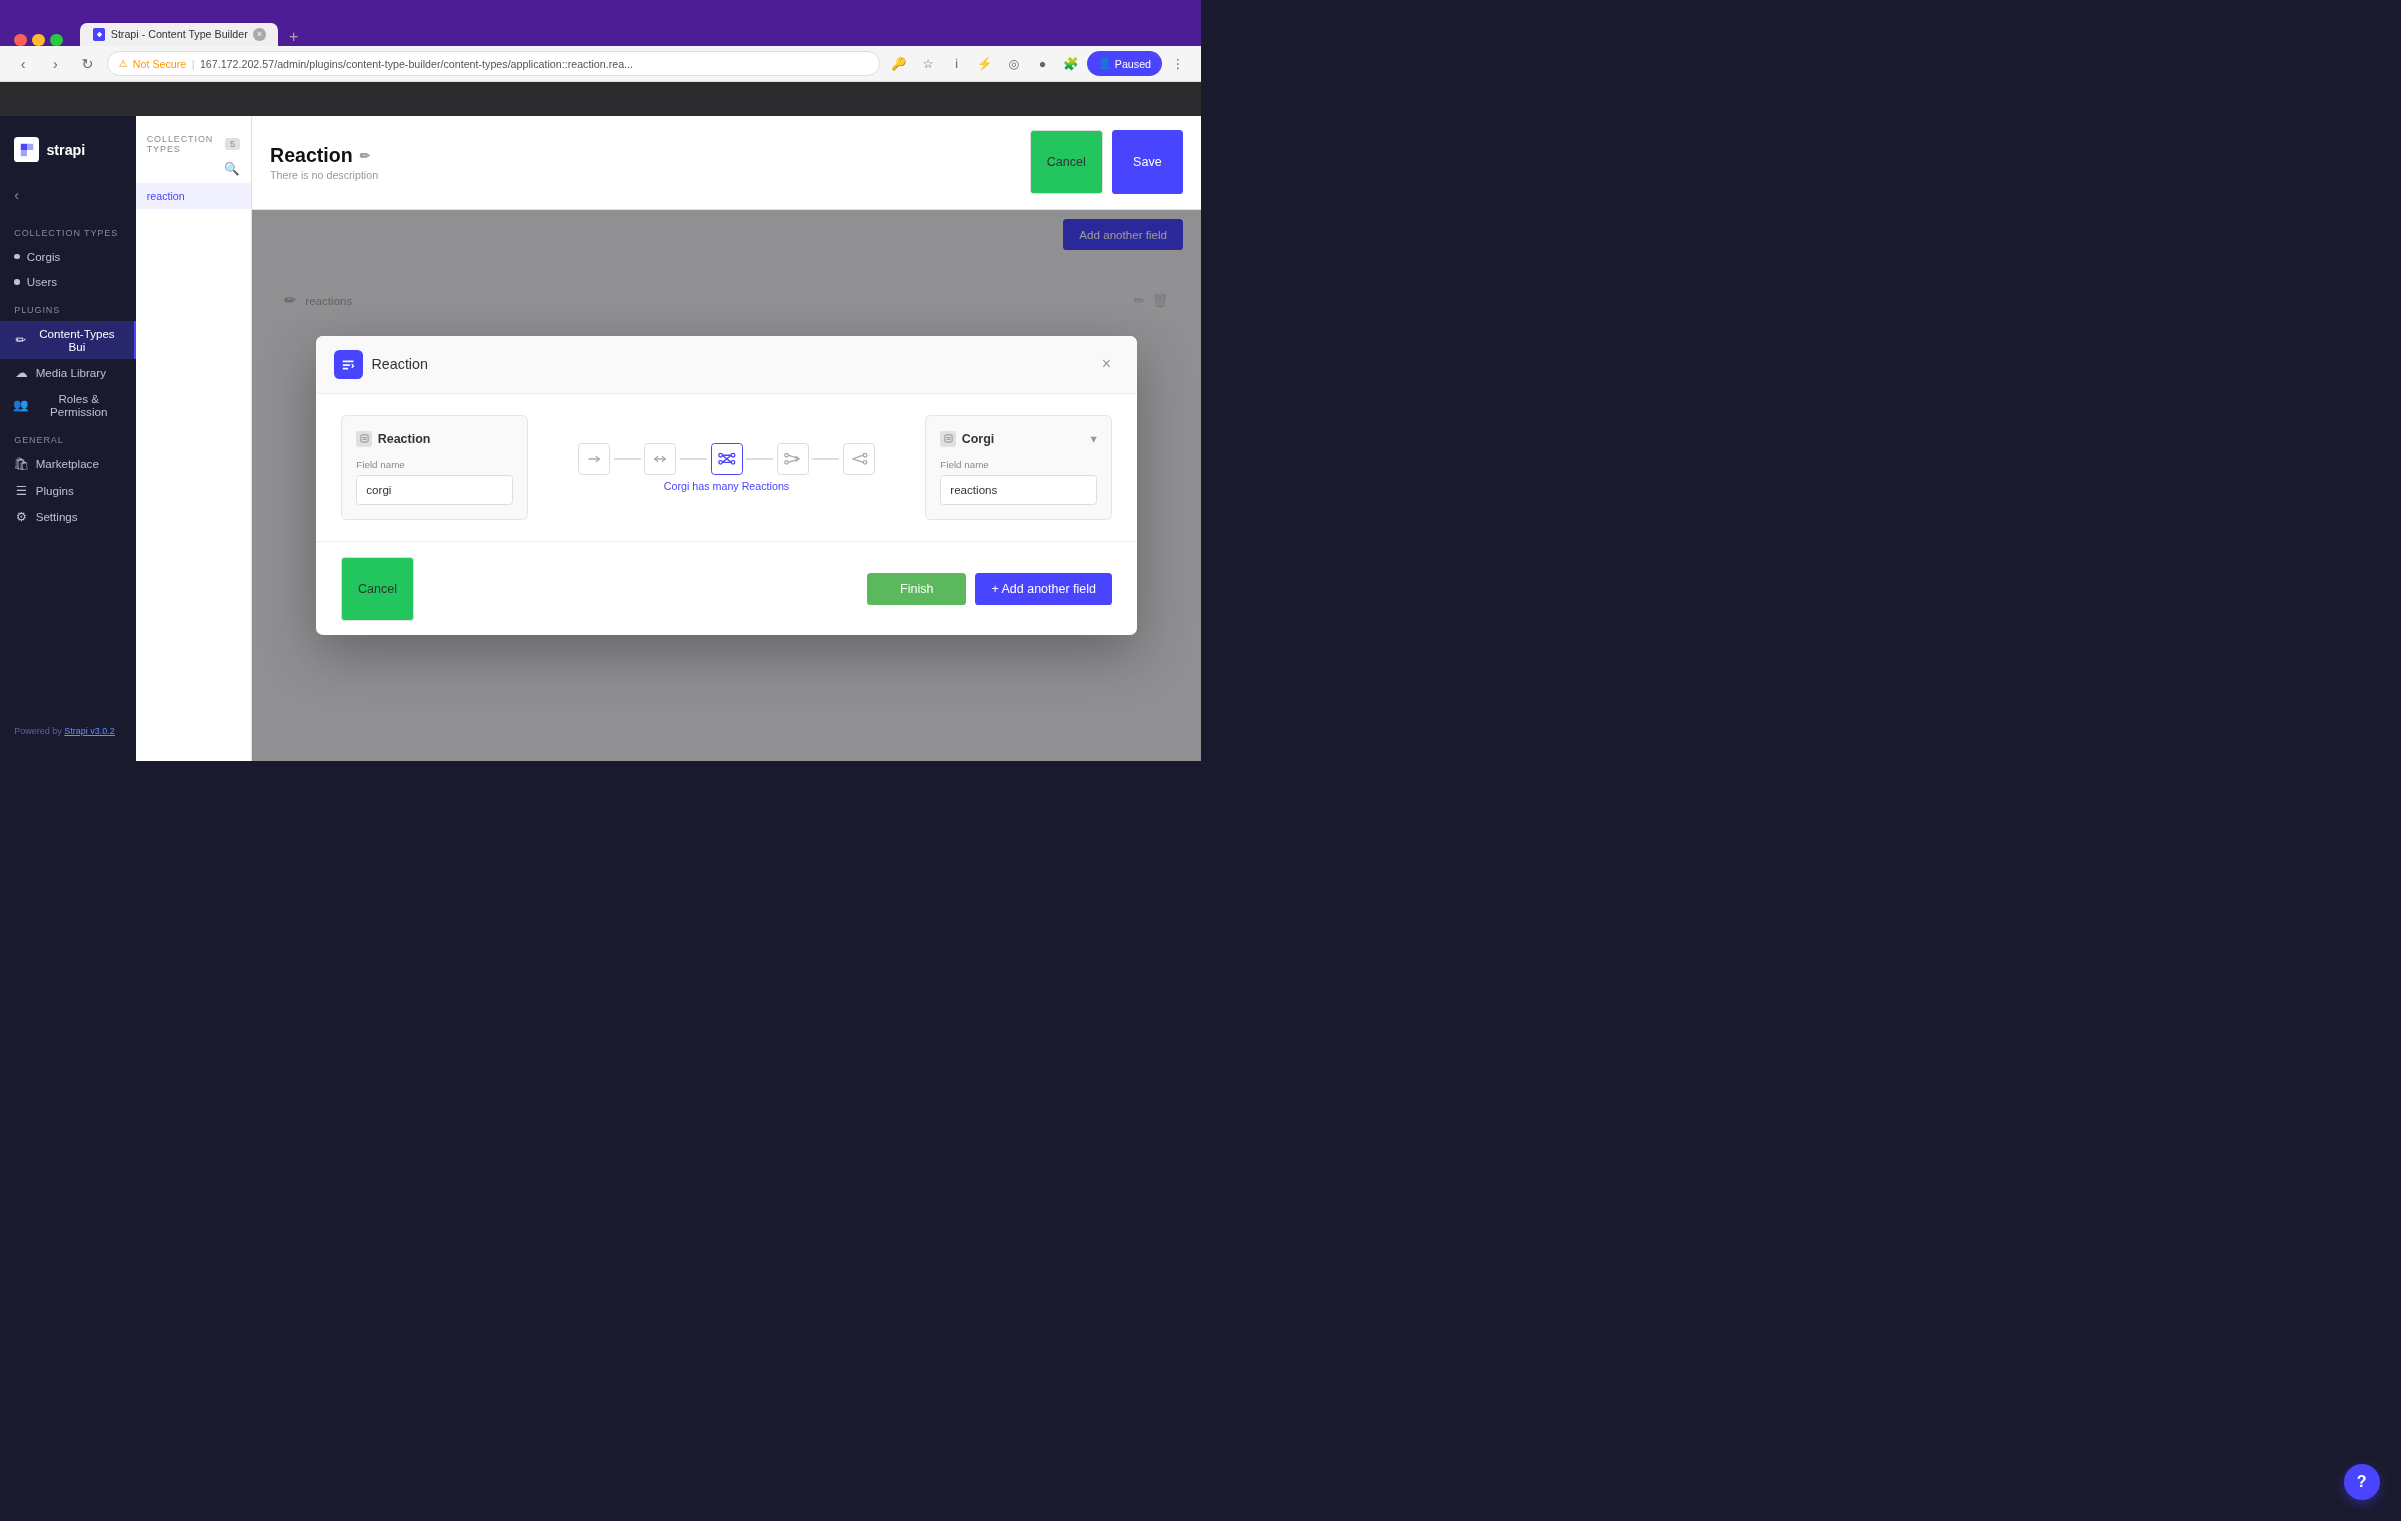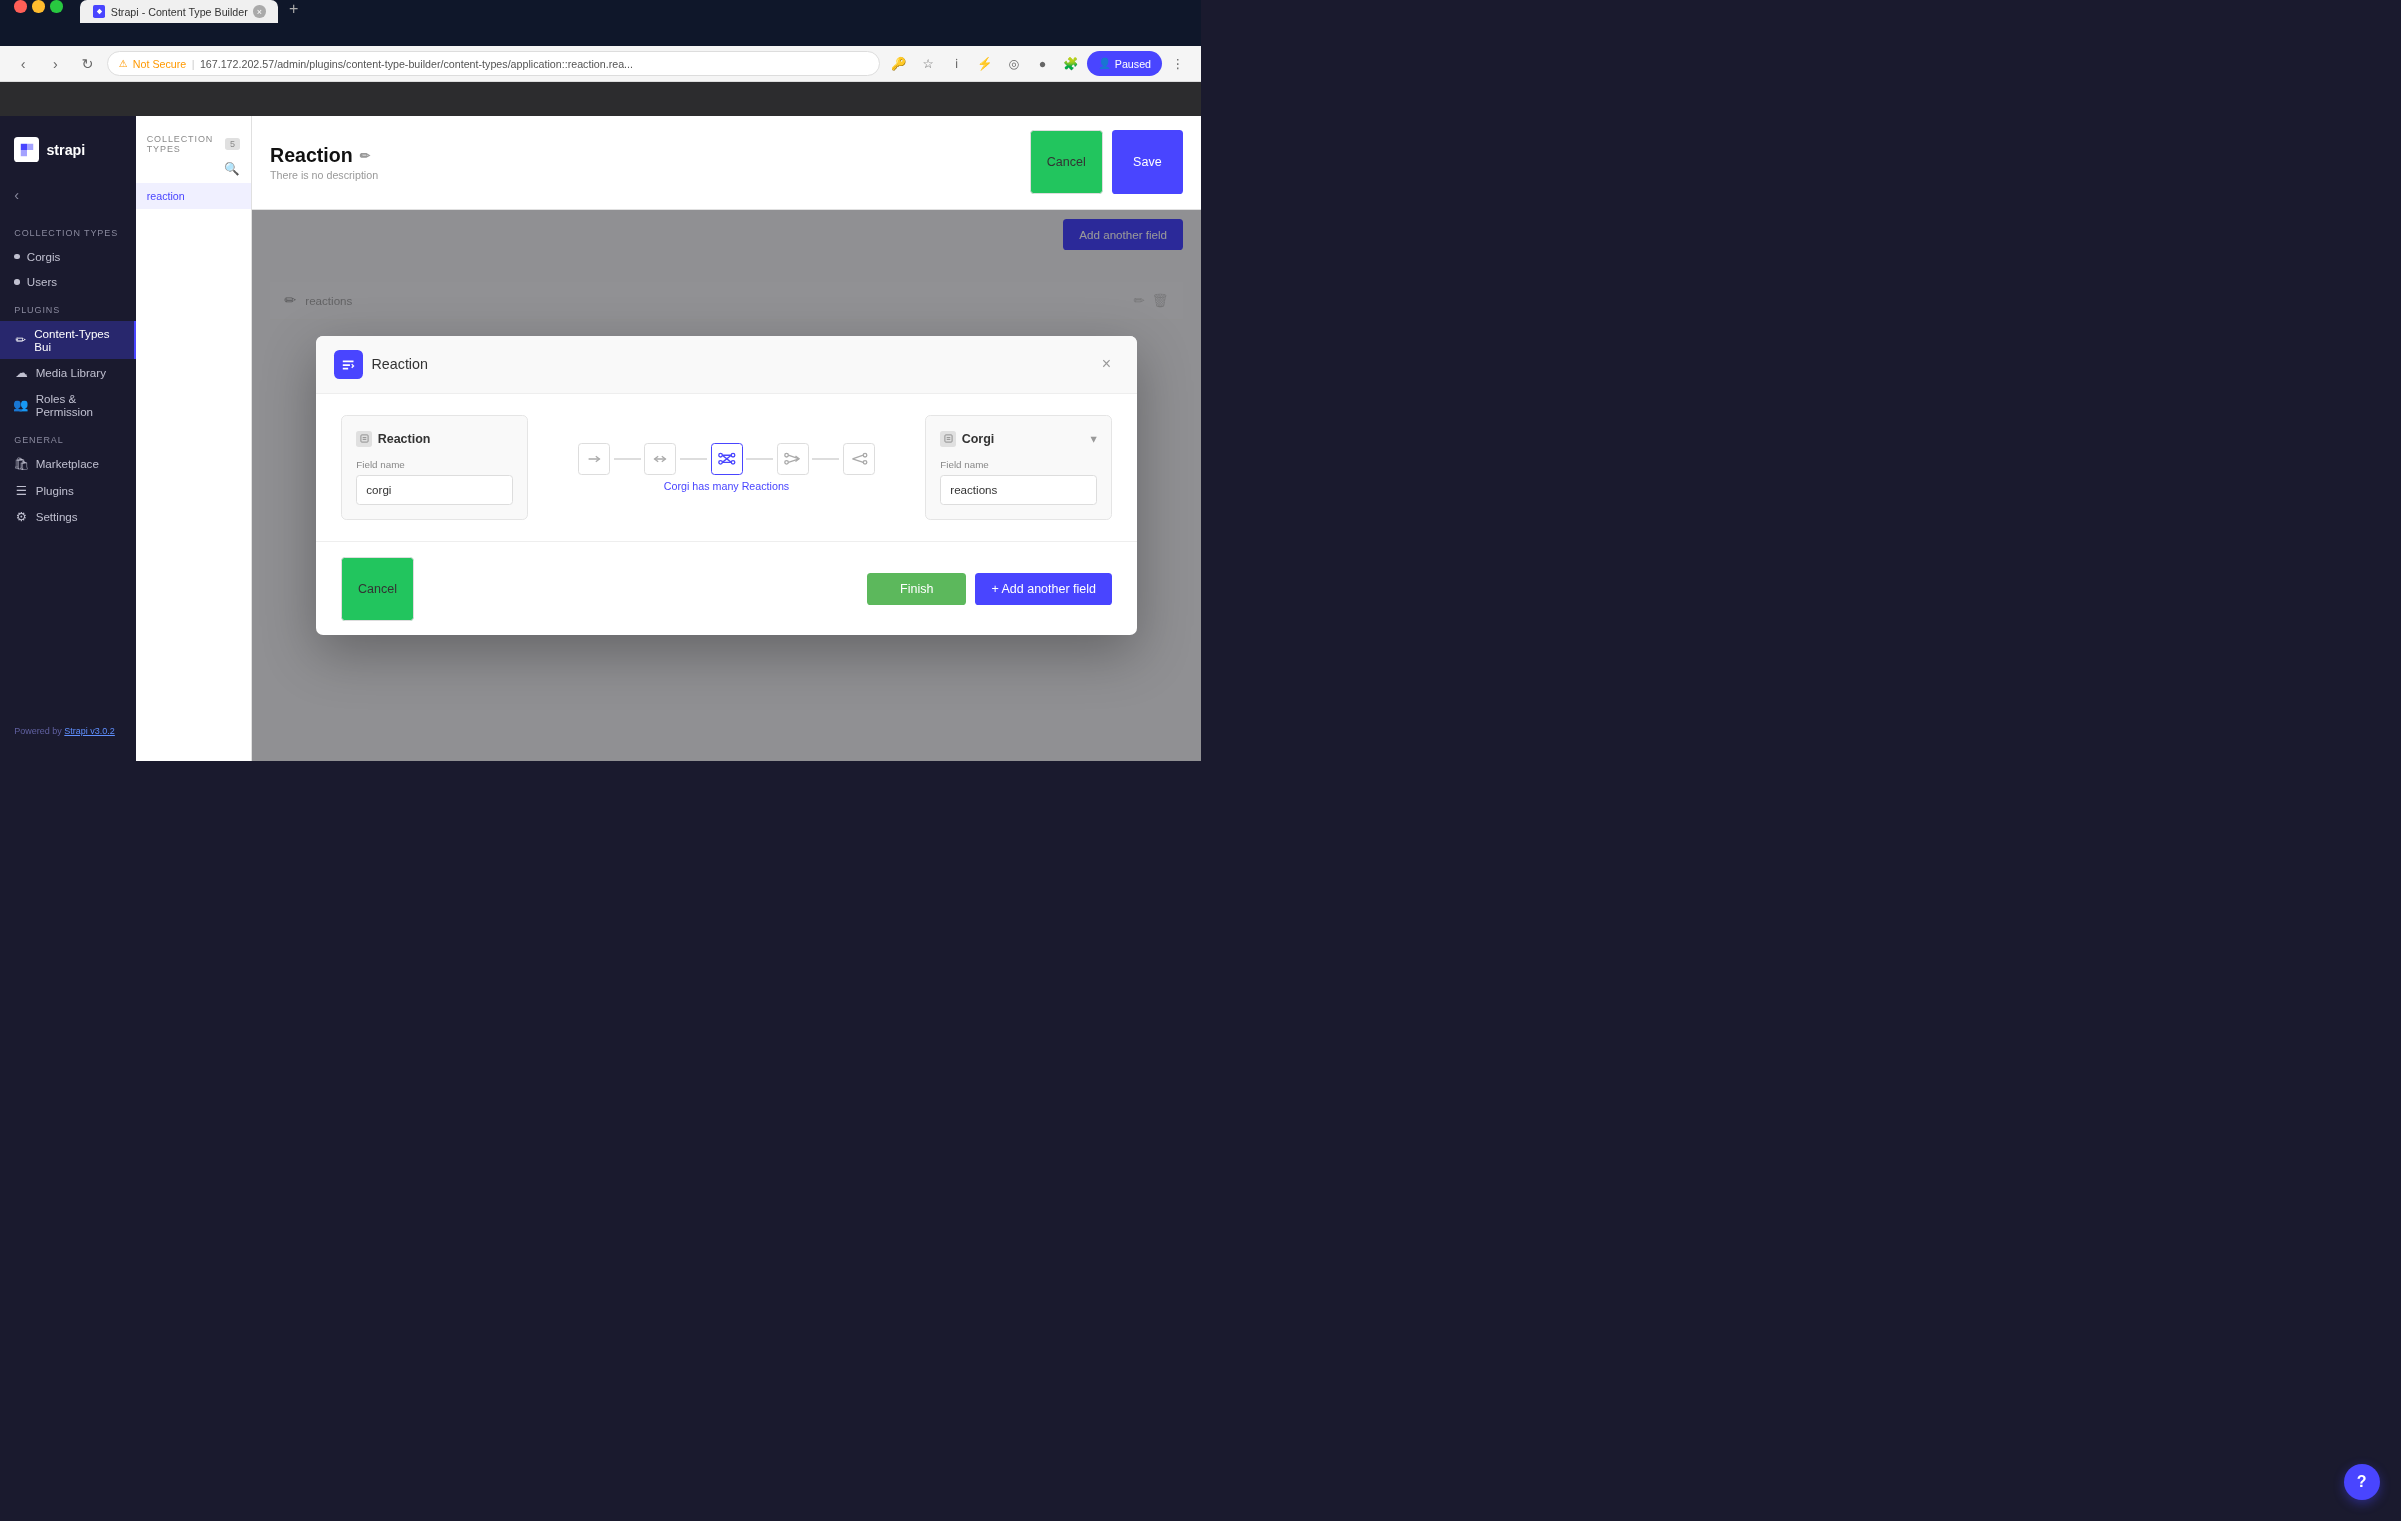--- a/index.html
+++ b/index.html
@@ -1,20 +1,20 @@
 <!DOCTYPE html>
 <html style="font-size:14.3px"><head>
   <meta charset="utf-8">
   <style>
     * { box-sizing: border-box; margin: 0; padding: 0; }
     body { font-family: -apple-system, BlinkMacSystemFont, 'Segoe UI', sans-serif; background: #1a1a2e; width: 1201px; height: 761px; overflow: hidden; position: relative; }
 
     
     .browser-chrome { background: #2c2c2e; width: 100%; height: 116px; }
-    .browser-titlebar { background: #0f172a; height: 46px; display: flex; align-items: flex-start; padding: 0 14.3px; gap: 7.1px; }
+    .browser-titlebar { background: #4c1d95; height: 46px; display: flex; align-items: flex-end; padding: 0 14.3px; gap: 7.1px; }
     .traffic-lights { display: flex; gap: 5.4px; }
     .tl { width: 12.5px; height: 12.5px; border-radius: 50%; }
     .tl-red { background: #ff5f57; }
     .tl-yellow { background: #febc2e; }
     .tl-green { background: #28c840; }
     .tab { background: #f0f0f0; border-radius: 7.1px 7.1px 0 0; padding: 5.4px 12.5px; display: flex; align-items: center; gap: 5.4px; font-size: 10.7px; color: #333; margin-left: 10.7px; }
     .tab-icon { width: 12.5px; height: 12.5px; background: #4945ff; border-radius: 1.8px; display: flex; align-items: center; justify-content: center; }
     .tab-close { width: 12.5px; height: 12.5px; background: #aaa; border-radius: 50%; display: flex; align-items: center; justify-content: center; font-size: 9px; color: white; }
     .tab-add { background: none; border: none; color: #aaa; font-size: 16px; cursor: pointer; margin-left: 3.6px; }
     .browser-toolbar { background: #f5f5f5; height: 36px; display: flex; align-items: center; padding: 0 10.7px; gap: 7.1px; border-bottom: 0.9px solid #ddd; }
@@ -28,21 +28,21 @@
 
     
     .app { display: flex; height: calc(761px - 116px);  position: relative; }
 
     
     .sidebar { width: 136px; background: #1a1a2e; color: white; padding: 14.3px 0; flex-shrink: 0; display: flex; flex-direction: column; }
     .strapi-logo { padding: 7.1px 14.3px 18px; display: flex; align-items: center; gap: 7.1px; }
     .strapi-logo-icon { width: 25px; height: 25px; background: white; border-radius: 3.6px; display: flex; align-items: center; justify-content: center; }
     .strapi-logo-text { color: white; font-size: 14.3px; font-weight: 600; }
     .sidebar-section-label { font-size: 9px; color: #8a8a9e; text-transform: uppercase; letter-spacing: 0.9px; padding: 10.7px 14.3px 5.4px; }
-    .sidebar-item { padding: 6.2px 14.3px; display: flex; align-items: center; gap: 7.1px; cursor: pointer; font-size: 11.6px; color: #c0c0d0; }
+    .sidebar-item { padding: 6.2px 14.3px; display: flex; align-items: center; gap: 7.1px; cursor: pointer; font-size: 11.6px; color: #c0c0d0; text-align: center; }
     .sidebar-item.active { color: white; background: rgba(73,69,255,0.3); border-right: 2.7px solid #4945ff; }
     .sidebar-item-dot { width: 5.4px; height: 5.4px; border-radius: 50%; background: #c0c0d0; }
     .sidebar-item-icon { width: 14.3px; height: 14.3px; display: flex; align-items: center; justify-content: center; font-size: 12.5px; }
     .sidebar-powered { margin-top: auto; padding: 10.7px 14.3px; font-size: 9px; color: #6060a0; }
     .sidebar-powered a { color: #6090ff; }
 
     
     .main { flex: 1; background: #f0f0f5; display: flex; flex-direction: column; overflow: hidden; }
 
     

